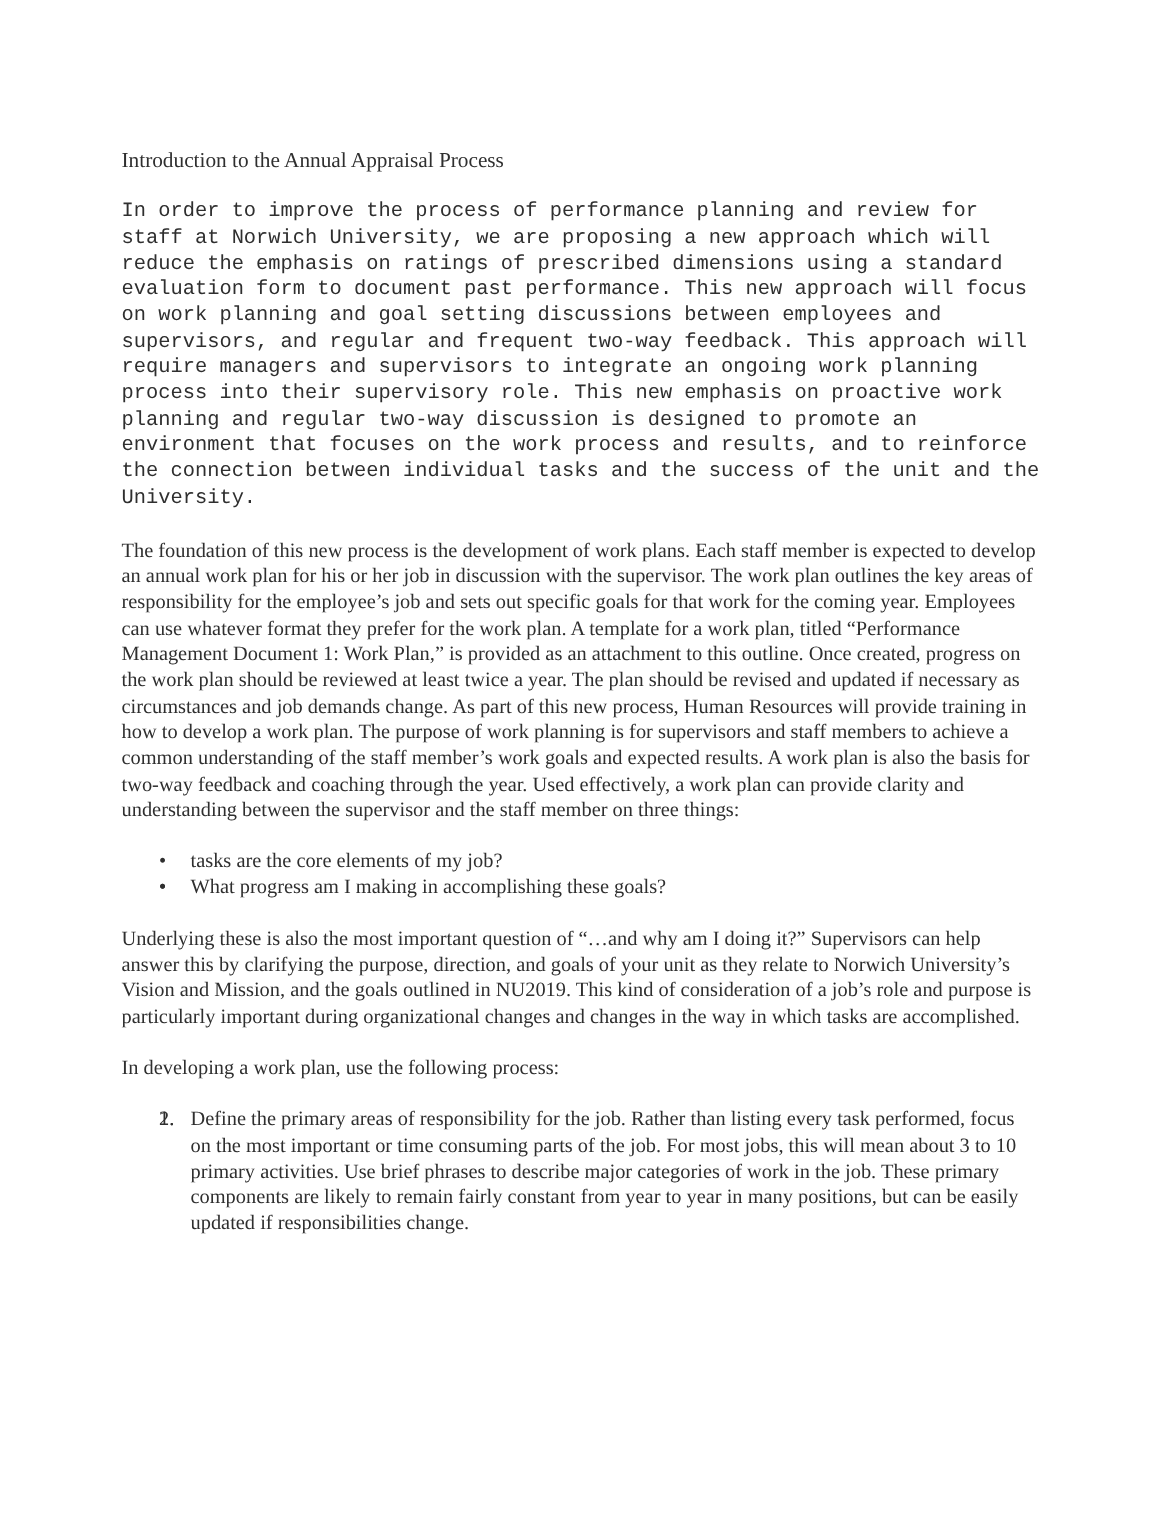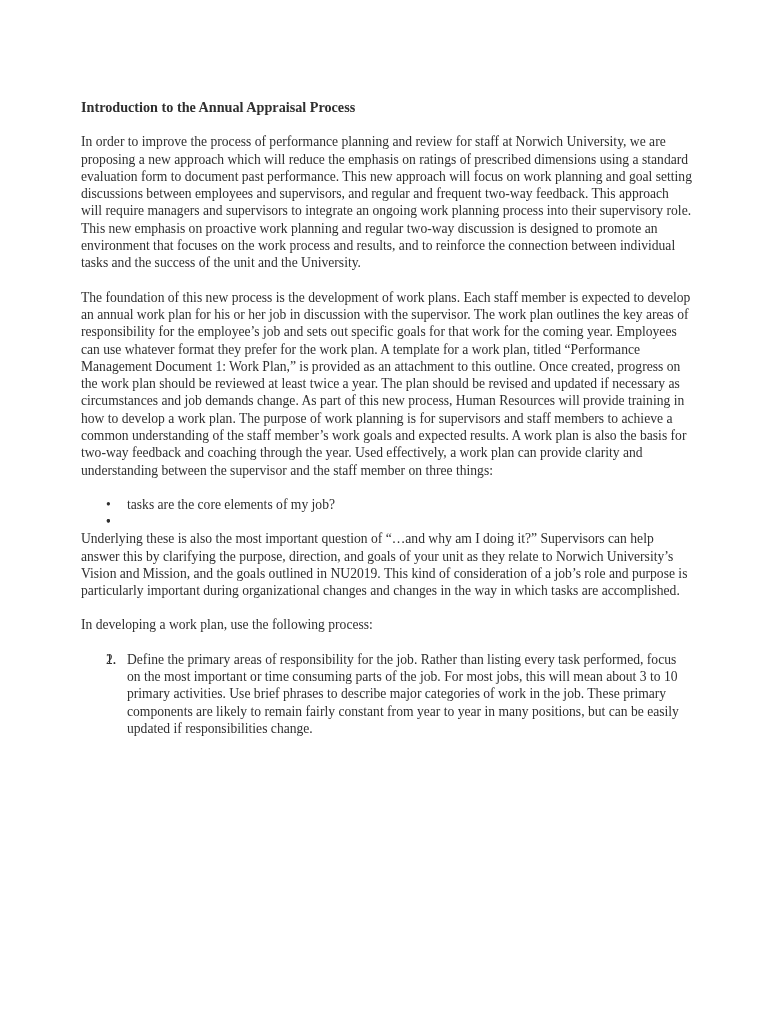--- a/index.html
+++ b/index.html
@@ -27,29 +27,29 @@
       text-align: center;
       font-weight: bold;
       font-size: 13.2px;
       margin: 0 0 0 0;
       letter-spacing: 0px;
       word-spacing: 1px;
       padding-left: 8px;
     }
     .doc-title .gap { display: inline-block; width: 14px; }
     .section-heading {
-      font-weight: bold;
+      font-weight: normal;
       font-size: 14.2px;
       margin: 15px 0 0 0;
     }
     p {
       margin: 0;
     }
     .para { margin-top: 17px; }
-    .para-first { margin-top: 17px; }
+    .para-first { margin-top: 17px; font-family: Liberation Mono, monospace; }
     ul.bullets {
       list-style: none;
       margin: 17px 0 0 0;
       padding: 0;
     }
     ul.bullets li {
       position: relative;
       padding-left: 46px;
     }
     ul.bullets li .bullet {
@@ -87,20 +87,21 @@
   <ul class="bullets">
     <li>
       <span class="bullet">•</span>
       <span>tasks are the core elements of my job?</span>
     </li>
     <li>
       <span class="bullet">•</span>
     </li>
     <li>
       <span class="bullet">•</span>
+      <span>What progress am I making in accomplishing these goals?</span>
     </li>
   </ul>
 
   <p class="para">Underlying these is also the most important question of “…and why am I doing it?” Supervisors can help answer this by clarifying the purpose, direction, and goals of your unit as they relate to Norwich University’s Vision and Mission, and the goals outlined in NU2019.  This kind of consideration of a job’s role and purpose is particularly important during organizational changes and changes in the way in which tasks are accomplished.</p>
 
   <p class="para">In developing a work plan, use the following process:</p>
 
   <ol class="steps">
     <li>
       <span class="num">1.</span>

